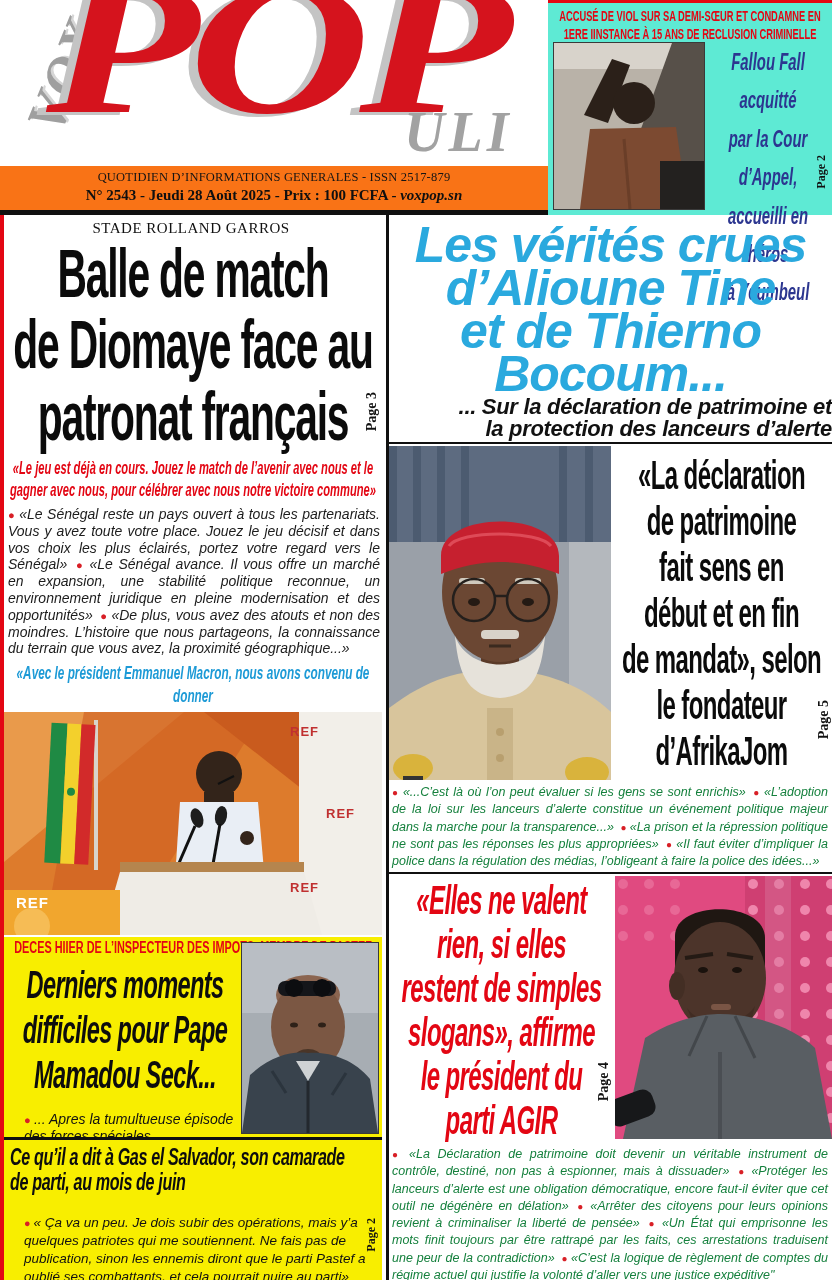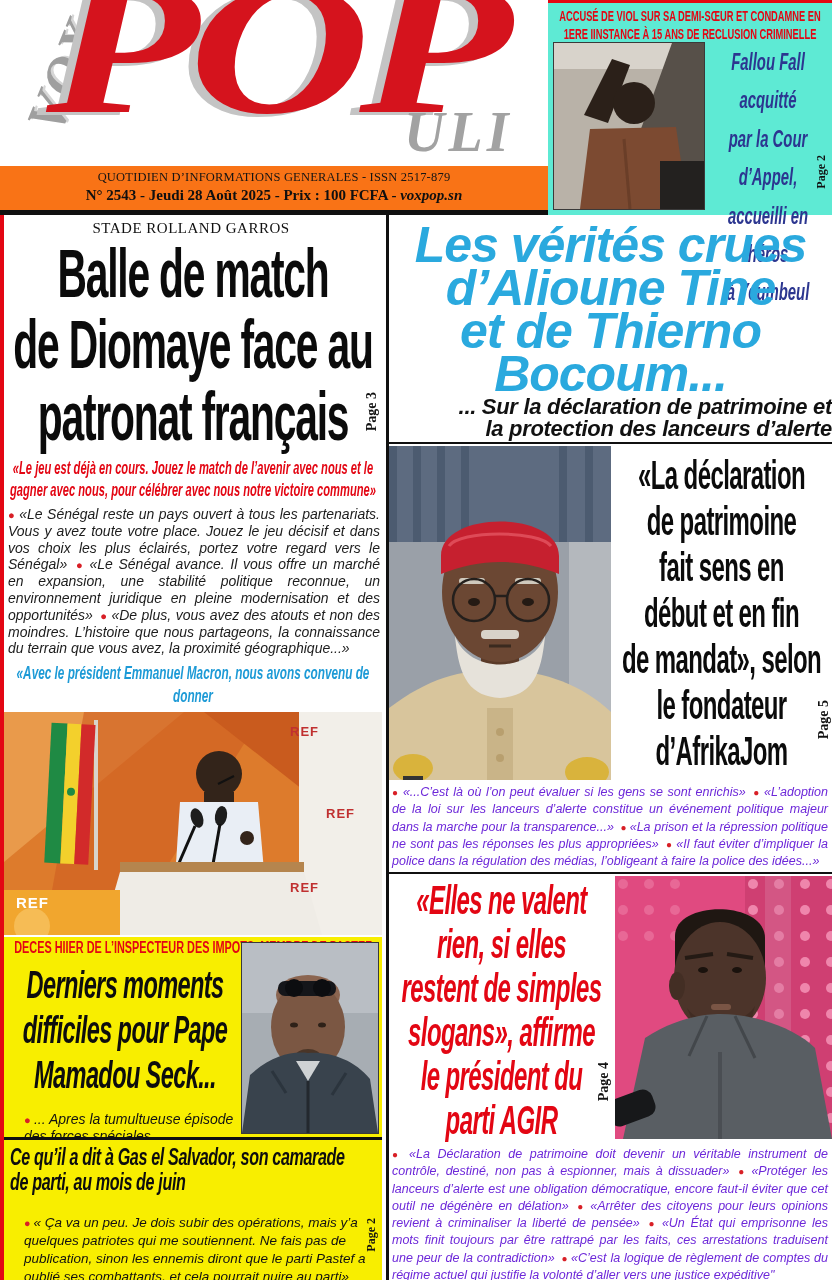--- a/index.html
+++ b/index.html
@@ -42,21 +42,21 @@
   .ybox{background:#f8ee00;}
   .deceskick{font-weight:bold;font-size:16px;color:#e30613;transform:scaleX(.68);line-height:22px;}
   .seckhl{font-weight:bold;font-style:italic;font-size:38px;line-height:1.18;color:#0d0d0d;transform:scaleX(.62);letter-spacing:-1px;}
   .gashl{font-weight:bold;font-style:italic;font-size:23px;line-height:1.1;color:#0d0d0d;transform:scaleX(.7);letter-spacing:-.5px;}
   .subsmall{font-style:italic;font-size:14px;line-height:1.2;color:#111;}
   
   .cyanhl{font-weight:bold;font-style:italic;font-size:50px;line-height:.86;color:#2aa9de;letter-spacing:-1px;}
   .subhead{font-weight:bold;font-style:italic;font-size:22px;line-height:1.02;color:#111;letter-spacing:-.3px;text-align:right;}
   .tinehl{font-weight:bold;font-size:40px;line-height:1.15;color:#0b0b0b;letter-spacing:-1px;transform:scaleX(.6);}
   .agirhl{font-weight:bold;font-style:italic;font-size:40px;line-height:1.1;color:#e30613;letter-spacing:-1px;transform:scaleX(.6);}
-  .rpara{font-style:italic;font-size:12.5px;line-height:1.38;color:#6d28d9;text-align:justify;margin:0;}
+  .rpara{font-style:italic;font-size:12.5px;line-height:1.38;color:#15803d;text-align:justify;margin:0;}
   .photo{display:block;}
   .photo-frame{outline:1px solid #3a3a3a;}
   .reflabel{position:absolute;font-weight:bold;font-size:13px;letter-spacing:1px;}
 </style>
 </head>
 <body>
 
 <div class="page">
 
   <div class="abs vox" style="left:6px;top:44px;">VOX</div>

